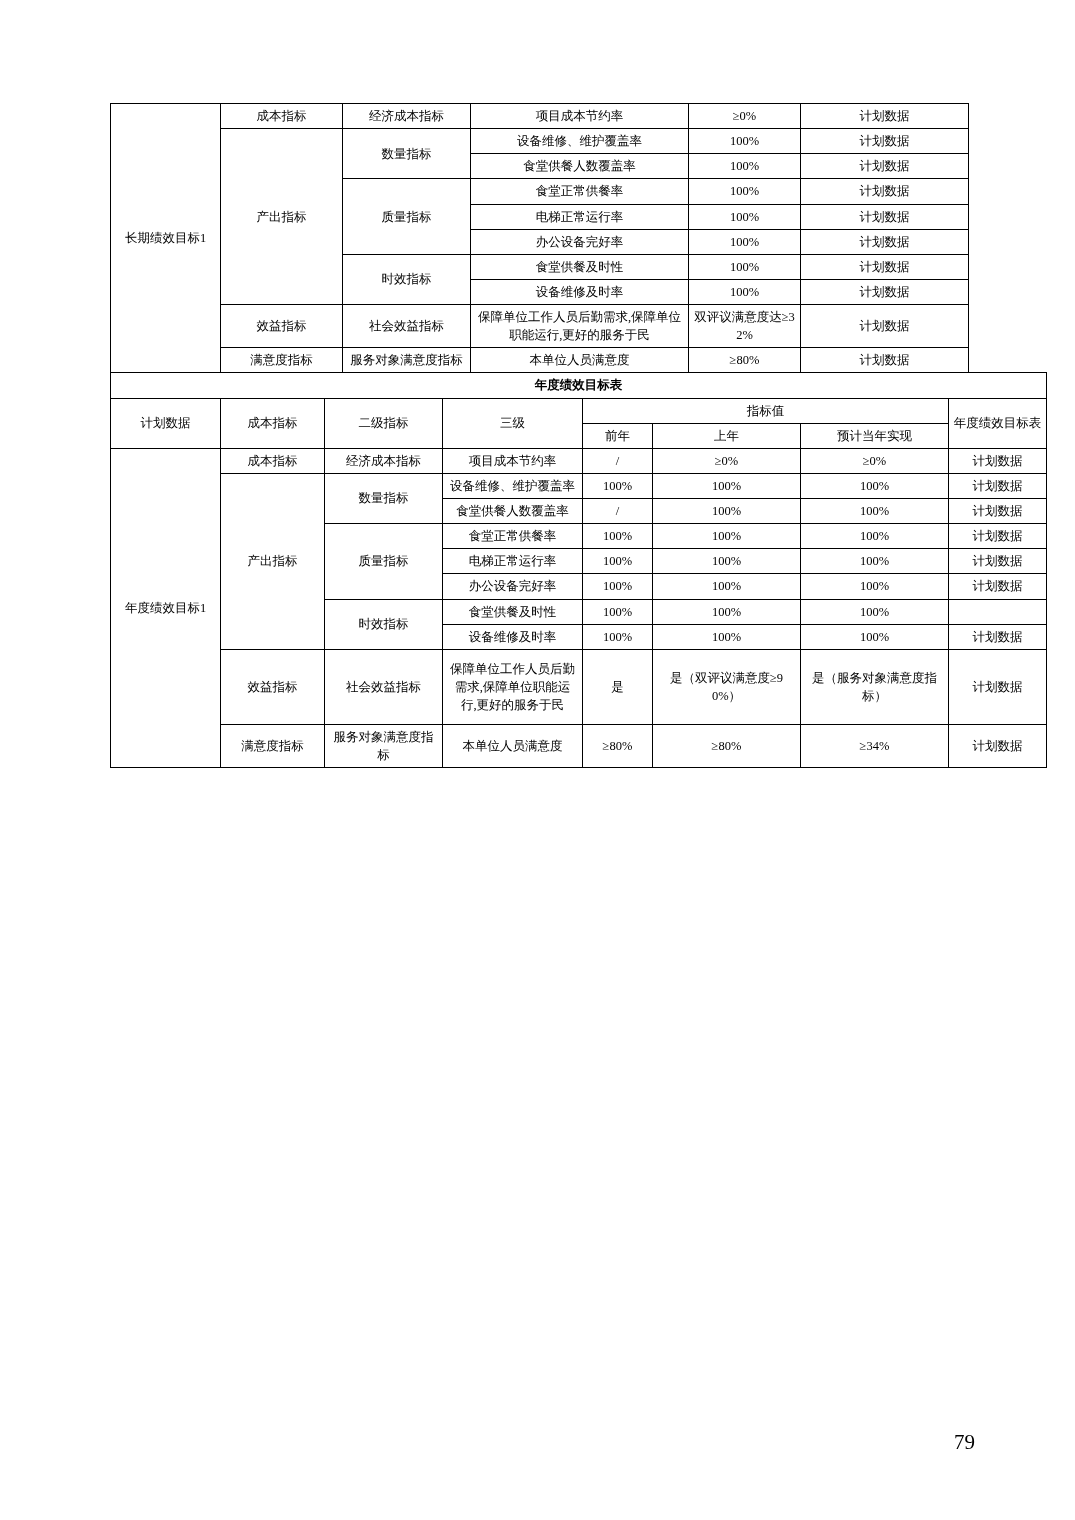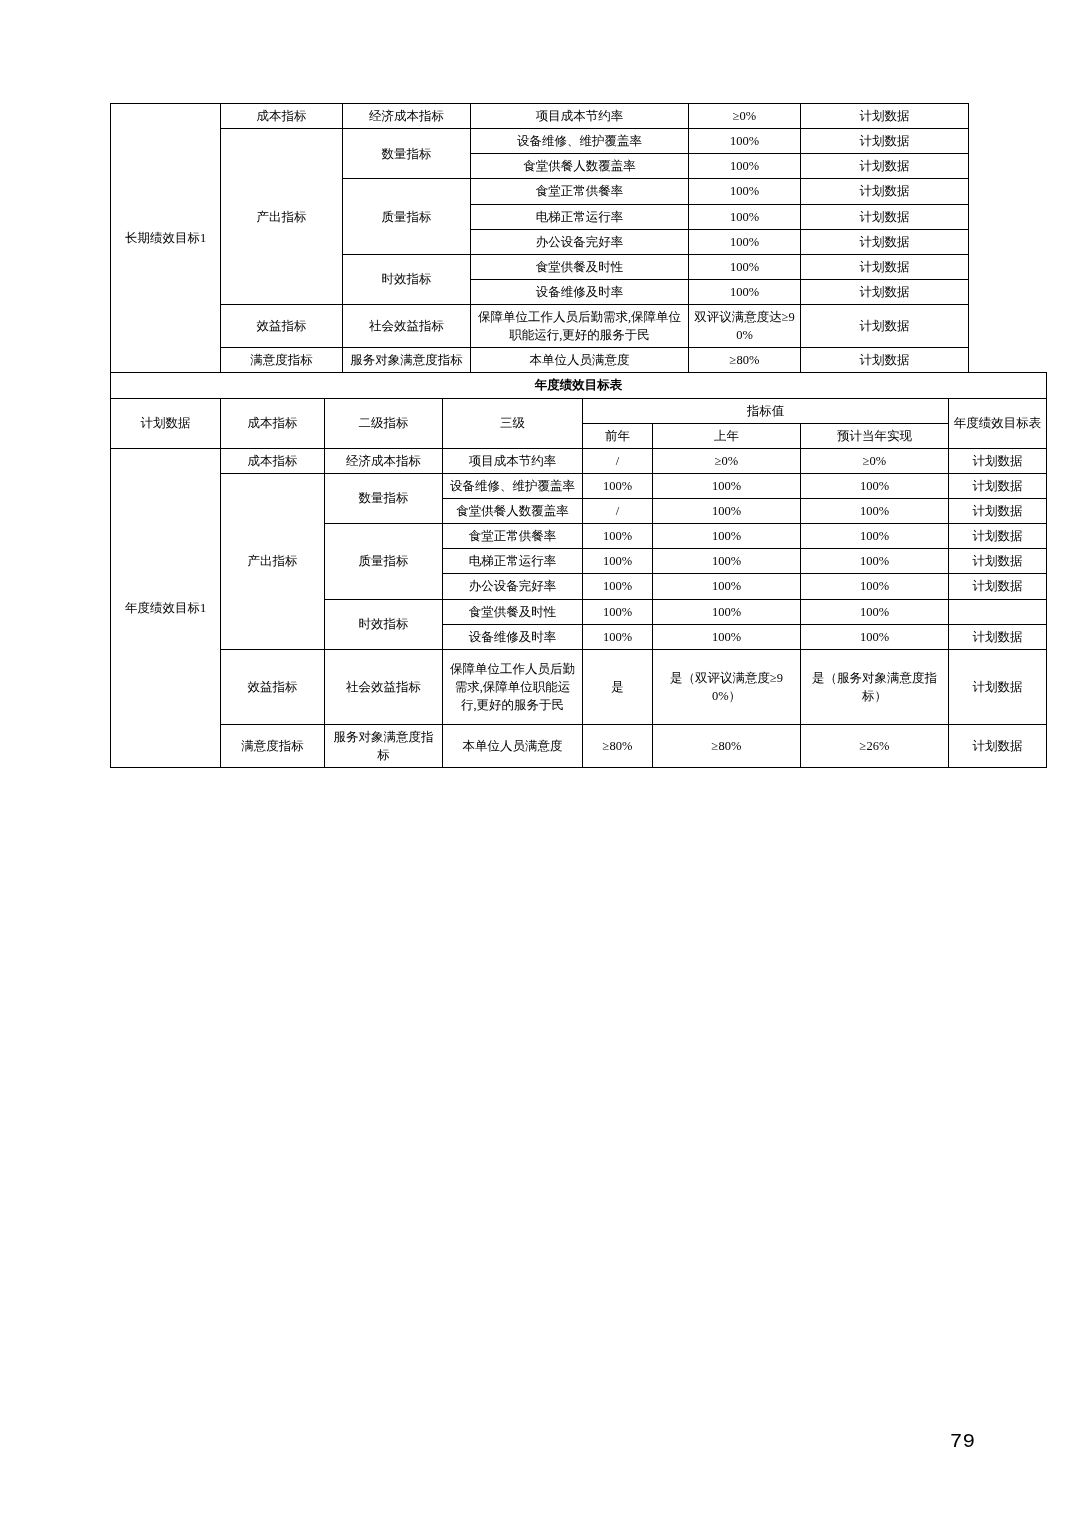--- a/index.html
+++ b/index.html
@@ -53,21 +53,21 @@
   .r-v2   { width: 168px; }
   .sec-title {
     font-weight: bold;
     font-size: 12.5px;
   }
   .pagenum {
     position: absolute;
     right: 100px;
     top: 1430px;
     font-size: 21px;
-    font-family: Liberation Mono, monospace;
+    font-family: Liberation Serif, serif;
     margin-left: 17px;
   }
   .annual .c-name { width: 110px; }
   .annual .c-l1   { width: 104px; }
   .annual .c-l2   { width: 118px; }
   .annual .c-l3   { width: 140px; }
   .annual .c-y1   { width: 70px; }
   .annual .c-y2   { width: 148px; }
   .annual .c-y3   { width: 148px; }
   .annual .c-src  { width: 98px; }
@@ -133,21 +133,21 @@
         </tr>
         <tr>
           <td>设备维修及时率</td>
           <td>100%</td>
           <td>计划数据</td>
         </tr>
         <tr>
           <td>效益指标</td>
           <td>社会效益指标</td>
           <td class="left">保障单位工作人员后勤需求,保障单位职能运行,更好的服务于民</td>
-          <td>双评议满意度达≥90%</td>
+          <td>双评议满意度达≥32%</td>
           <td>计划数据</td>
         </tr>
         <tr>
           <td>满意度指标</td>
           <td>服务对象满意度指标</td>
           <td>本单位人员满意度</td>
           <td>≥80%</td>
           <td>计划数据</td>
         </tr>
       </tbody>
@@ -253,21 +253,21 @@
           <td>是（双评议满意度≥90%）</td>
           <td>是（服务对象满意度指标）</td>
           <td>计划数据</td>
         </tr>
         <tr>
           <td>满意度指标</td>
           <td>服务对象满意度指标</td>
           <td>本单位人员满意度</td>
           <td>≥80%</td>
           <td>≥80%</td>
-          <td>≥26%</td>
+          <td>≥34%</td>
           <td>计划数据</td>
         </tr>
       </tbody>
     </table>
 
   </div>
 
   <div class="pagenum">79</div>
 
 </div>

